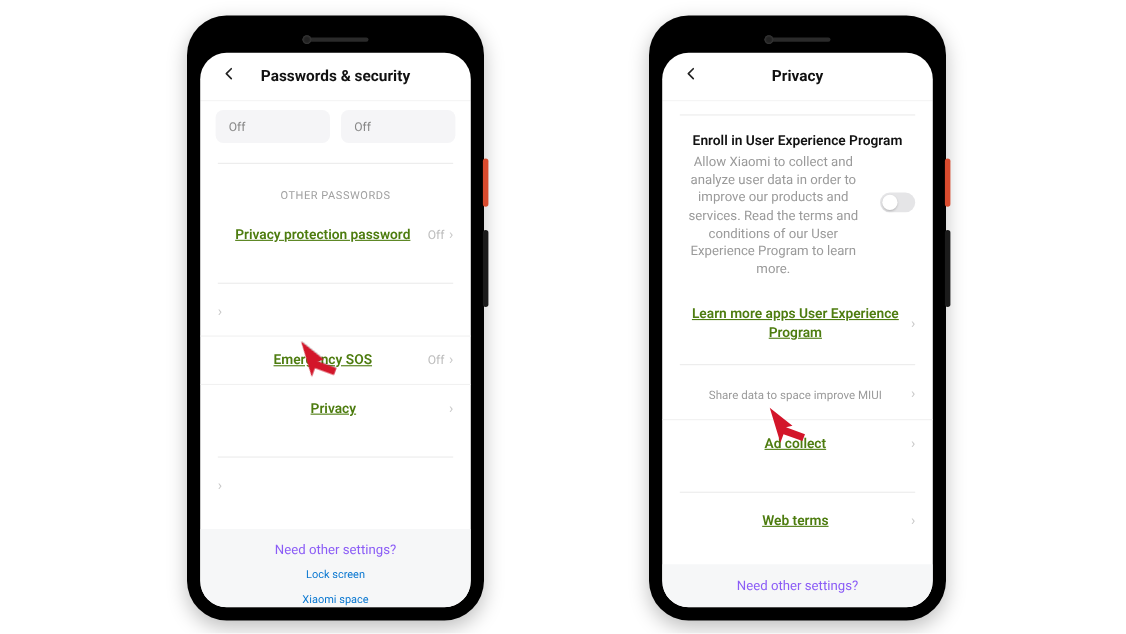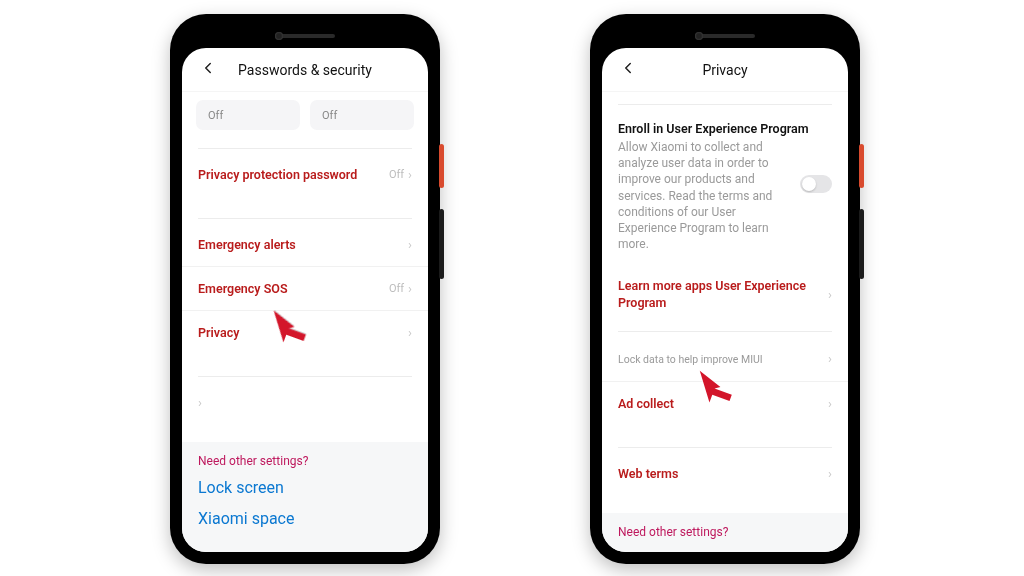--- a/index.html
+++ b/index.html
@@ -49,23 +49,23 @@
     height: 44px;
     display: flex; align-items: center; justify-content: center;
     position: relative;
     border-bottom: 1px solid rgba(0,0,0,.04);
   }
   .hdr .back {
     position: absolute; left: 8px; top: 0; bottom: 0;
     width: 36px; display: flex; align-items: center; justify-content: center;
     font-size: 18px; color: #222;
   }
-  .hdr .title { font-size: 14px; font-weight: 400; color: #111; }
-
-  .scroll { flex: 1; overflow: hidden; }
+  .hdr .title { font-size: 14px; font-weight: 700; color: #111; }
+
+  .scroll { flex: 1; overflow: hidden; text-align: center; }
 
   
   .cards {
     display: flex; gap: 10px; padding: 8px 14px 14px;
   }
   .cards .card {
     flex: 1; height: 30px; background: #f5f5f7; border-radius: 7px;
     display: flex; align-items: center; padding: 0 12px;
     font-size: 11px; color: #888;
   }
@@ -74,21 +74,21 @@
     padding: 20px 16px 8px;
     font-size: 10px; letter-spacing: .5px; color: #a0a0a0;
     text-transform: uppercase;
   }
 
   .row {
     padding: 14px 16px;
     display: flex; align-items: center; position: relative;
   }
   .row + .row { border-top: 1px solid #f1f1f1; }
-  .row .label { flex: 1; font-size: 12.5px; color: #b91c1c; font-weight: 600; }
+  .row .label { flex: 1; font-size: 12.5px; color: #4d7c0f; font-weight: 600; text-decoration: underline; }
   .row .sub   { font-size: 10.5px; color: #9a9a9a; font-weight: 400; margin-top: 3px; line-height: 1.35; }
   .row .value { font-size: 11px; color: #bdbdbd; margin-right: 4px; }
   .row .chev  { color: #c9c9c9; font-size: 13px; }
 
   .divider { height: 1px; background: #ececec; margin: 4px 16px; }
   .gap { height: 18px; }
 
   .block {
     padding: 12px 16px 6px;
   }
@@ -101,22 +101,22 @@
   .block .toggle::after {
     content: ""; position: absolute; left: 2px; top: 2px;
     width: 14px; height: 14px; background: #fff; border-radius: 50%;
     box-shadow: 0 1px 2px rgba(0,0,0,.2);
   }
 
   .footer {
     background: #f6f7f8;
     padding: 12px 16px 16px;
   }
-  .footer .q { font-size: 12px; color: #be185d; margin-bottom: 10px; }
-  .footer .link { font-size: 16px; color: #0b78d1; margin-bottom: 12px; }
+  .footer .q { font-size: 12px; color: #8b5cf6; margin-bottom: 10px; }
+  .footer .link { font-size: 10px; color: #0b78d1; margin-bottom: 12px; }
 
   
   .arrow {
     position: absolute;
     width: 50px; height: 40px;
     pointer-events: none;
   }
   .arrow svg { width: 100%; height: 100%; }
 </style>
 </head>
@@ -145,32 +145,32 @@
         <div class="cards">
           <div class="card">
               <span>Off</span>
             </div>
           <div class="card">
               <span>Off</span>
             </div>
         </div>
 
         <div class="divider"></div>
+        <div class="section-header">OTHER PASSWORDS</div>
 
         <div class="row">
           <div class="label">Privacy protection password</div>
           <div class="value">Off</div>
           <div class="chev">›</div>
         </div>
 
         <div class="gap"></div>
           <div class="divider"></div>
 
         <div class="row">
-          <div class="label">Emergency alerts</div>
           <div class="chev">›</div>
         </div>
         <div class="row">
           <div class="label">Emergency SOS</div>
           <div class="value">Off</div>
           <div class="chev">›</div>
         </div>
         <div class="row" style="position:relative;">
           <div class="label">Privacy</div>
           <div class="chev">›</div>
@@ -237,21 +237,21 @@
 
         <div class="row">
           <div class="label" style="line-height:1.3">Learn more apps User Experience Program</div>
           <div class="chev">›</div>
         </div>
 
         <div class="divider" style="margin-top:6px"></div>
 
         <div class="row">
           <div style="flex:1">
-            <div class="sub">Lock data to help improve MIUI</div>
+            <div class="sub">Share data to space improve MIUI</div>
           </div>
           <div class="chev">›</div>
         </div>
 
         <div class="row">
           <div class="label">Ad collect</div>
           <div class="chev">›</div>
         </div>
 
         <div class="gap"></div>

